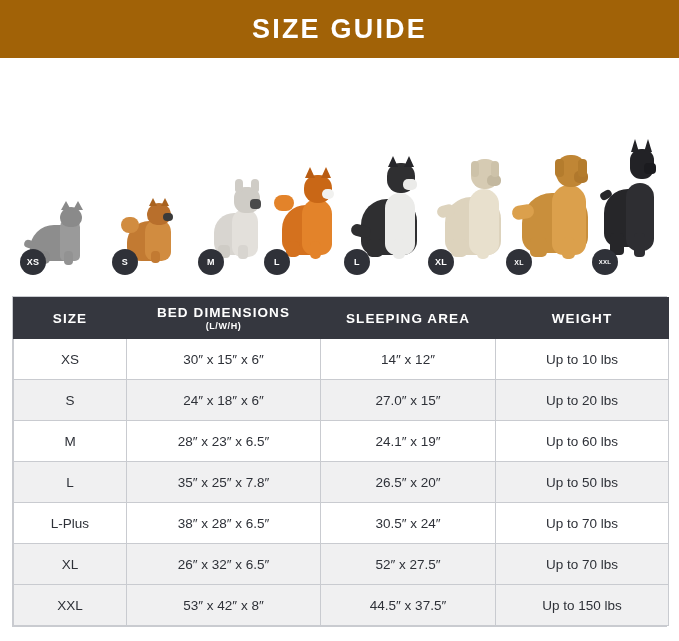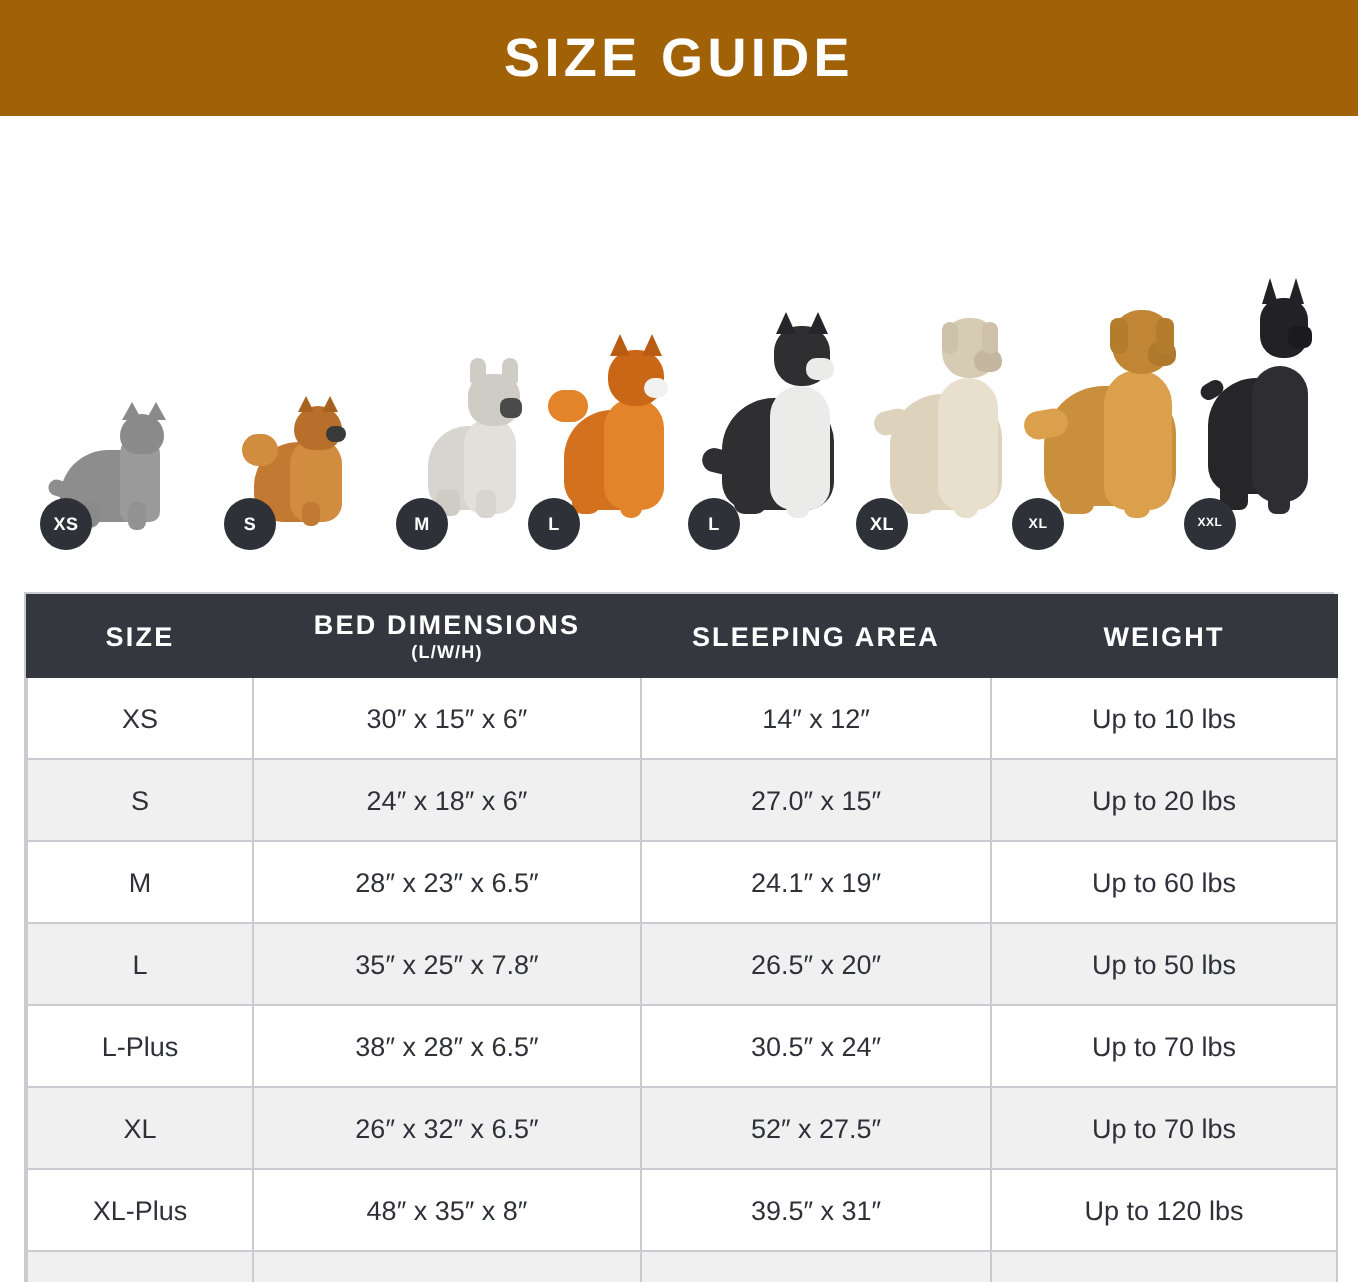--- a/index.html
+++ b/index.html
@@ -364,26 +364,20 @@
           <td>38″ x 28″ x 6.5″</td>
           <td>30.5″ x 24″</td>
           <td>Up to 70 lbs</td>
         </tr>
         <tr class="alt">
           <td>XL</td>
           <td>26″ x 32″ x 6.5″</td>
           <td>52″ x 27.5″</td>
           <td>Up to 70 lbs</td>
         </tr>
-        <tr>
-          <td>XL-Plus</td>
-          <td>48″ x 35″ x 8″</td>
-          <td>39.5″ x 31″</td>
-          <td>Up to 120 lbs</td>
-        </tr>
         <tr class="alt">
           <td>XXL</td>
           <td>53″ x 42″ x 8″</td>
           <td>44.5″ x 37.5″</td>
           <td>Up to 150 lbs</td>
         </tr>
       </tbody>
     </table>
   </div>
 

